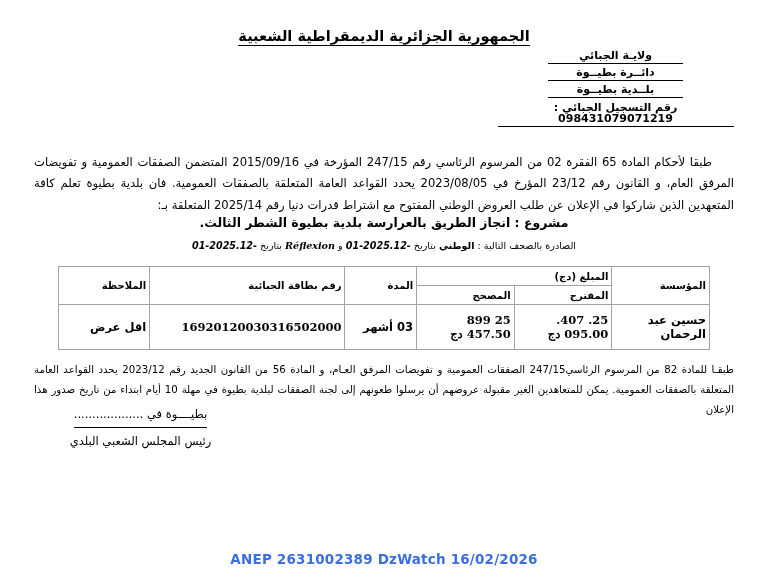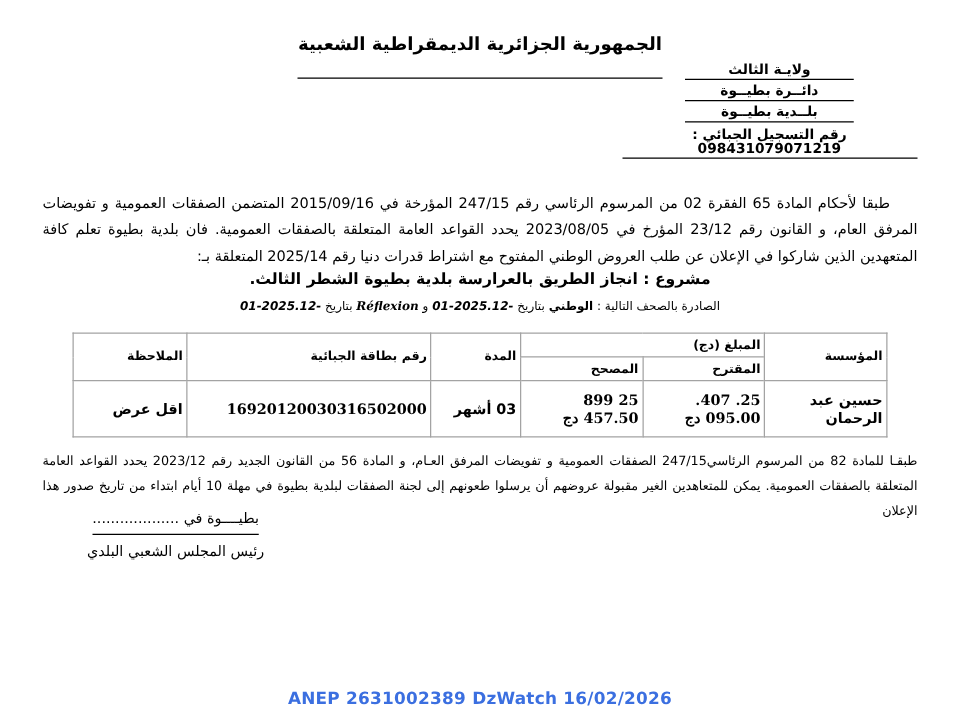--- a/index.html
+++ b/index.html
@@ -29,21 +29,21 @@
     top: 28px;
     left: 0;
     right: 0;
     text-align: center;
     font-size: 14.5px;
     font-weight: bold;
     letter-spacing: 0.5px;
   }
   .republic-title span {
     border-bottom: 1.4px solid #000;
-    padding-bottom: 18px;
+    padding-bottom: 1px;
     text-align: right;
   }
 
   
   .admin-block {
     position: absolute;
     top: 50px;
     right: 30px;
     width: 245px;
     text-align: center;
@@ -221,21 +221,21 @@
 </head>
 <body>
 
 <div class="page">
 
   <div class="republic-title">
     <span>الجمهورية الجزائرية الديمقراطية الشعبية</span>
   </div>
 
   <div class="admin-block">
-    <span class="admin-line">ولايـة الثالث</span>
+    <span class="admin-line">ولايـة الجبائي</span>
     <span class="admin-line">دائــرة بطيــوة</span>
     <span class="admin-line">بلــدية بطيــوة</span>
     <span class="admin-line tax">
       <span>رقم التسجيل الجبائي :</span>
       <span class="num">098431079071219</span>
     </span>
   </div>
 
 
   <div class="body-block">

